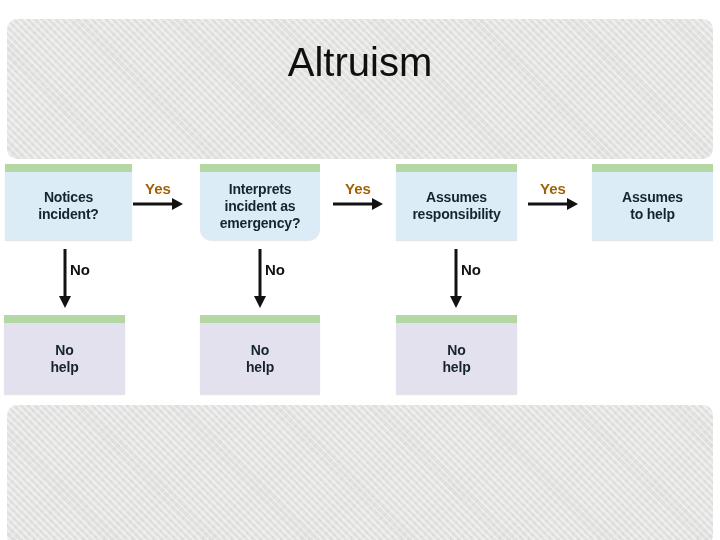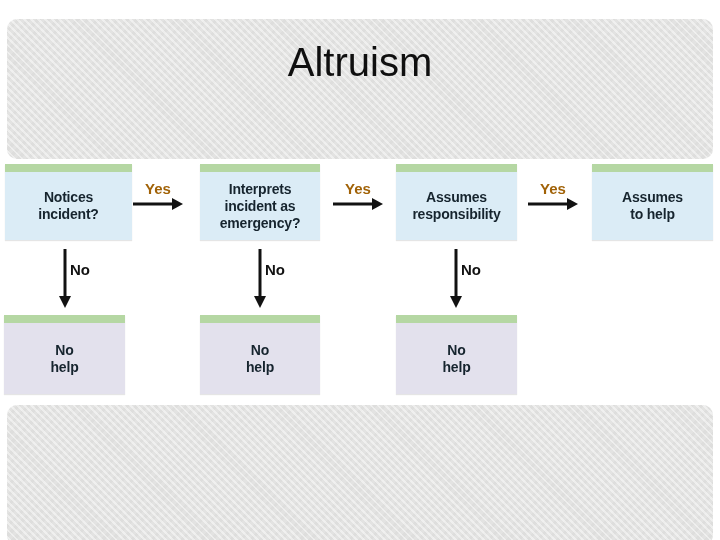--- a/index.html
+++ b/index.html
@@ -71,21 +71,21 @@
 <div class="slide">
 
   <div class="panel top"></div>
   <div class="slide-title">Altruism</div>
 
   <div class="decision-box" style="left:5px;width:127px;">
     <div class="accent-bar"></div>
     <div class="box-label">Notices
 incident?</div>
   </div>
-  <div class="decision-box" style="left:200px;width:120px;">
+  <div class="decision-box" style="left:200px;width:120px;border-radius:12px;">
     <div class="accent-bar"></div>
     <div class="box-label">Interprets
 incident as
 emergency?</div>
   </div>
   <div class="decision-box" style="left:396px;width:121px;">
     <div class="accent-bar"></div>
     <div class="box-label">Assumes
 responsibility</div>
   </div>

